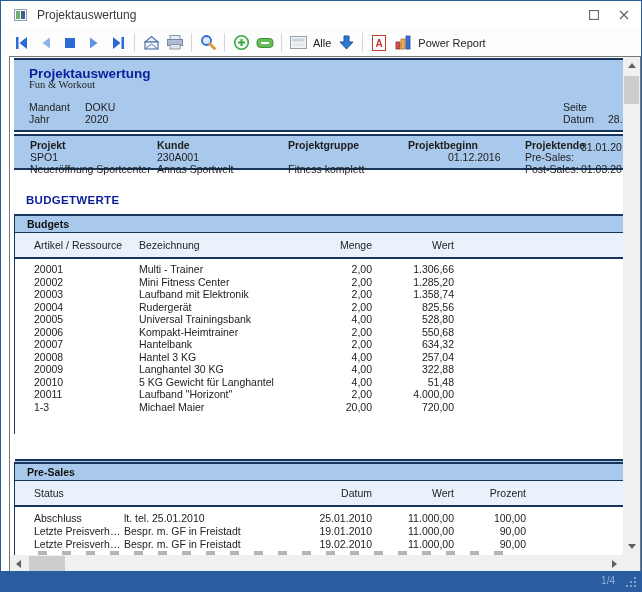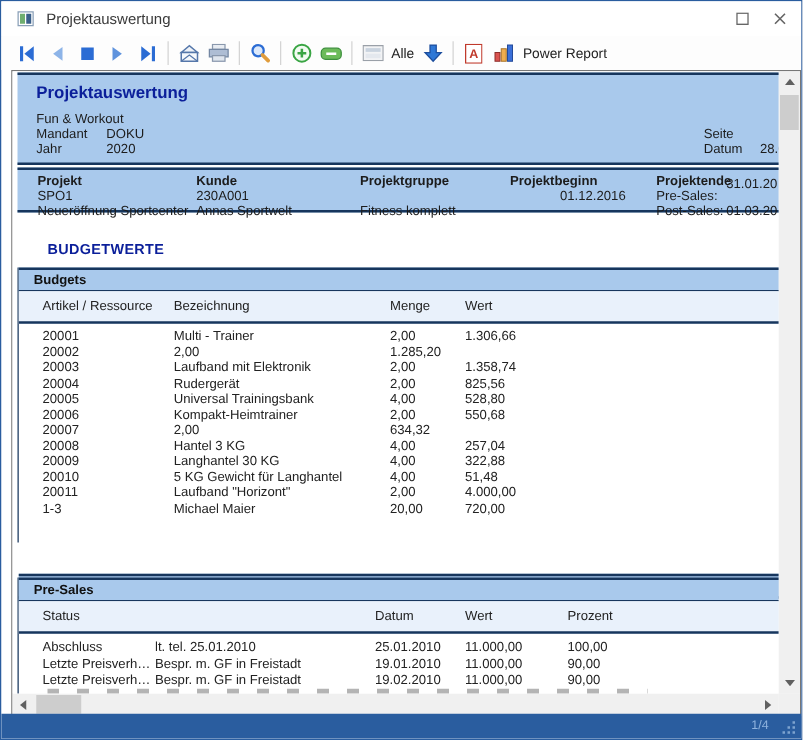--- a/index.html
+++ b/index.html
@@ -36,33 +36,33 @@
   .tri.left{border-top:4px solid transparent;border-bottom:4px solid transparent;border-right:5px solid #606060;}
   .tri.right{border-top:4px solid transparent;border-bottom:4px solid transparent;border-left:5px solid #606060;}
   .v-thumb{position:absolute;left:1px;top:19px;width:15px;height:28px;background:#cdcdcd;}
   .h-thumb{position:absolute;top:1px;left:19px;width:36px;height:15px;background:#cdcdcd;}
 
   
   .band{position:absolute;left:4px;width:660px;background:#a9c9ec;border-top:2px solid #17365d;border-bottom:2px solid #17365d;}
   .abs{position:absolute;}
   .rpt{font-size:10.5px;color:#1c1c1c;white-space:nowrap;}
   .b{font-weight:bold;}
-  .navy{color:#0b1f9a;margin-left:12px;}
+  .navy{color:#0b1f9a;}
   .rtitle{font-size:13.5px;font-weight:bold;color:#0b1f9a;}
 
   .tbl{position:absolute;left:4px;width:660px;border-left:1px solid #17365d;}
   .tbl-band{height:19px;background:#a9c9ec;border-top:2px solid #17365d;border-bottom:1px solid #17365d;
             display:flex;align-items:center;padding-left:12px;font-size:10.5px;font-weight:bold;color:#111;}
   .tbl-head{height:26px;background:#e9f1fb;border-bottom:2px solid #17365d;display:grid;align-items:center;
             padding-left:19px;font-size:10.5px;color:#222;}
   .grid-b{grid-template-columns:105px 173px 60px 82px;}
   .grid-p{grid-template-columns:90px 176px 72px 82px 72px;}
   .row{display:grid;align-items:center;padding-left:19px;font-size:10.5px;color:#222;white-space:nowrap;}
   .row>span{overflow:hidden;text-overflow:ellipsis;white-space:nowrap;}
-  .num{}
+  .num{text-align:right;}
   .b-rows .row{height:12.5px;}
   .p-rows .row{height:13px;}
   .total{height:20px;background:#a9c9ec;border-top:2px solid #17365d;border-bottom:2px solid #17365d;
          position:relative;display:flex;align-items:center;padding-left:12px;font-size:10.5px;font-weight:bold;color:#111;}
   .total .tval{position:absolute;left:300px;width:143px;text-align:right;}
   .clipped-row{position:absolute;left:23px;top:89px;width:480px;height:4px;overflow:hidden;opacity:.55;
     background:repeating-linear-gradient(to right,#777 0 9px,transparent 9px 24px);}
 
   
   .statusbar{position:absolute;left:0;bottom:0;right:0;height:20px;background:#2a5d9f;}
@@ -188,21 +188,21 @@
       </svg>
     </div>
     <span class="tb-label">Power Report</span>
   </div>
 
   <div class="preview">
     <div class="page">
 
       <div class="band" style="top:1px;height:74px;">
         <span class="rtitle abs" style="left:15px;top:6px;">Projektauswertung</span>
-        <span class="rpt abs" style="left:15px;top:29px;">Fun &amp; Workout</span>
+        <span class="rpt abs" style="left:15px;top:19px;font-family:Liberation Serif, serif;">Fun &amp; Workout</span>
         <span class="rpt abs" style="left:15px;top:41px;">Mandant</span>
         <span class="rpt abs" style="left:71px;top:41px;">DOKU</span>
         <span class="rpt abs" style="left:15px;top:53px;">Jahr</span>
         <span class="rpt abs" style="left:71px;top:53px;">2020</span>
         <span class="rpt abs" style="left:549px;top:41px;">Seite</span>
         <span class="rpt abs" style="left:549px;top:53px;">Datum</span>
         <span class="rpt abs" style="left:594px;top:53px;">28.0</span>
       </div>
 
       <div class="band" style="top:77px;height:36px;">
@@ -237,20 +237,21 @@
 
             <div class="row grid-b">
               <span>20001</span>
               <span>Multi - Trainer</span>
               <span class="num">2,00</span>
               <span class="num">1.306,66</span>
             </div>
 
             <div class="row grid-b">
               <span>20002</span>
+              <span>Mini Fitness Center</span>
               <span class="num">2,00</span>
               <span class="num">1.285,20</span>
             </div>
 
             <div class="row grid-b">
               <span>20003</span>
               <span>Laufband mit Elektronik</span>
               <span class="num">2,00</span>
               <span class="num">1.358,74</span>
             </div>
@@ -271,20 +272,21 @@
 
             <div class="row grid-b">
               <span>20006</span>
               <span>Kompakt-Heimtrainer</span>
               <span class="num">2,00</span>
               <span class="num">550,68</span>
             </div>
 
             <div class="row grid-b">
               <span>20007</span>
+              <span>Hantelbank</span>
               <span class="num">2,00</span>
               <span class="num">634,32</span>
             </div>
 
             <div class="row grid-b">
               <span>20008</span>
               <span>Hantel 3 KG</span>
               <span class="num">4,00</span>
               <span class="num">257,04</span>
             </div>

